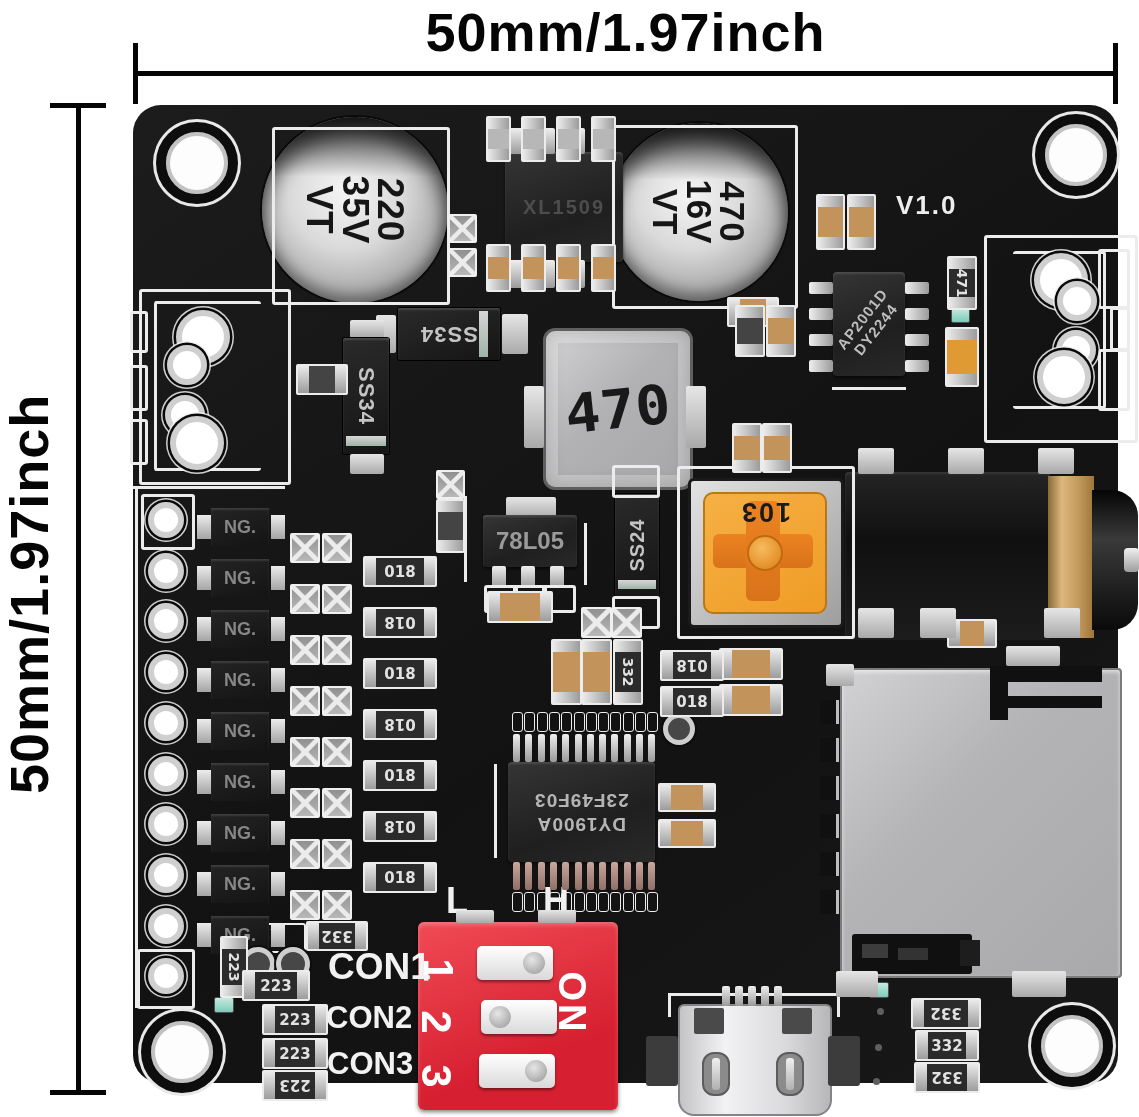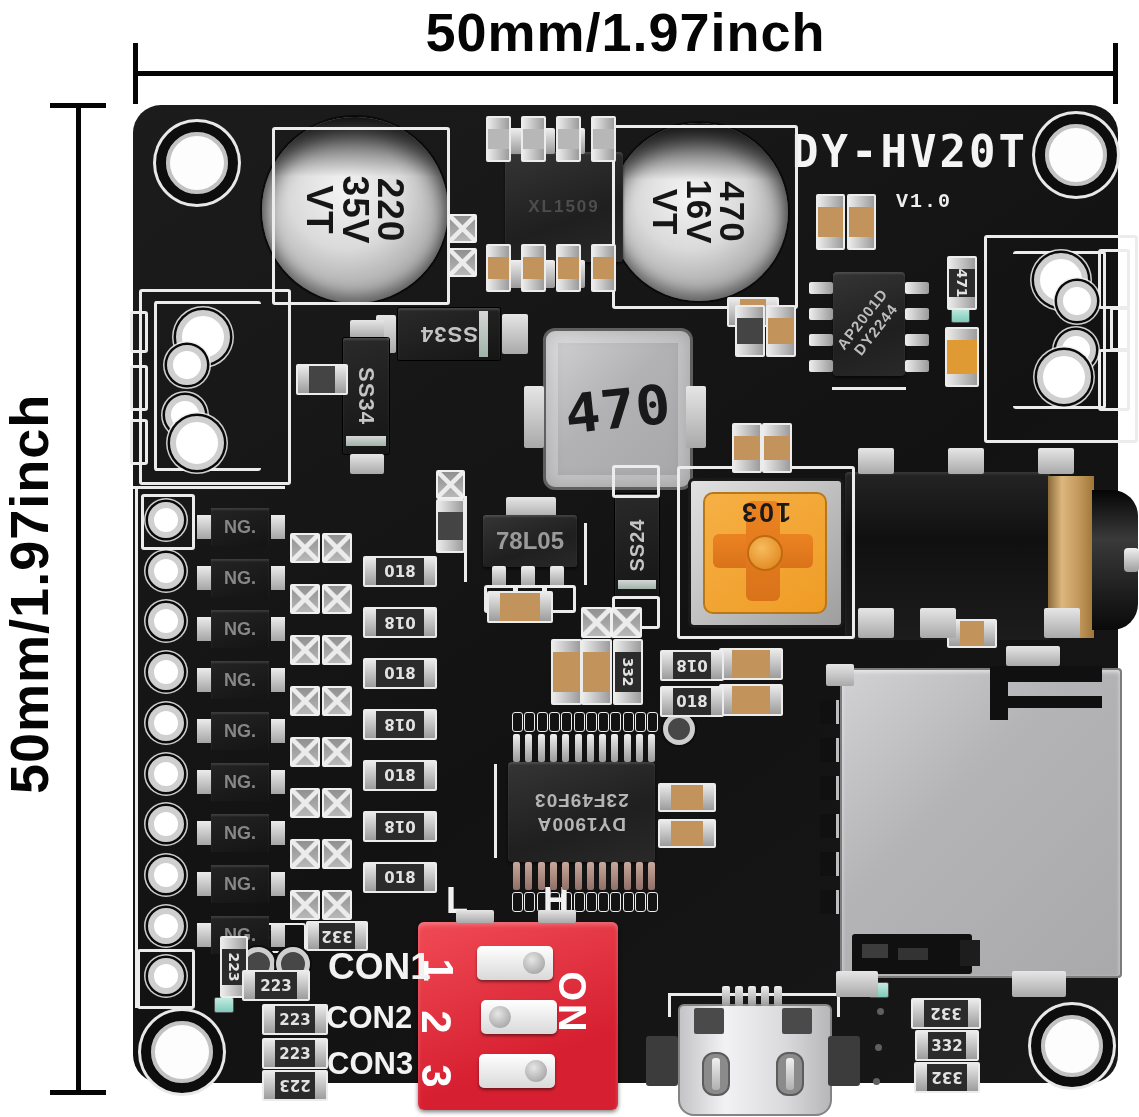--- a/index.html
+++ b/index.html
@@ -23,21 +23,21 @@
          box-shadow:0 0 0 3px #e8e8e8, inset 0 0 0 4px #c2c2c2;}
   .hhole{position:absolute;width:24px;height:24px;border-radius:50%;background:#fff;
          border:6px solid #cfcfcf;box-shadow:0 0 0 2.5px #0a0a0a,0 0 0 4px rgba(240,240,240,.85);}
   .silk{position:absolute;border:3px solid #ececec;border-radius:3px;}
   .silk.open-r{border-right:none;}
   .silk.open-l{border-left:none;}
   .silkfill{position:absolute;background:#ececec;}
   .slabel{position:absolute;color:#f2f2f2;font-weight:bold;}
 
   .title{font-size:44px;font-family:"DejaVu Sans Mono",monospace;letter-spacing:3px;color:#f4f4f4;}
-  .version{font-size:20px;font-family:Liberation Mono, monospace;letter-spacing:2px;color:#ededed;}
+  .version{font-size:26px;font-family:Liberation Sans, sans-serif;letter-spacing:2px;color:#ededed;}
 
   
   .cap{position:absolute;border-radius:50%;
        background:radial-gradient(circle at 45% 40%,#f4f4f4,#dadada 38%,#a9a9a9 68%,#6d6d6d);
        box-shadow:inset 0 16px 20px rgba(0,0,0,.55), inset 0 -8px 14px rgba(0,0,0,.35), 0 0 0 2px #0a0a0a;}
   .cap::before{content:"";position:absolute;inset:0;border-radius:50%;
        background:linear-gradient(180deg,rgba(8,8,8,.85),rgba(8,8,8,0) 32%);}
   .cap-text{position:absolute;inset:0;display:flex;flex-direction:column;align-items:center;
        justify-content:center;transform:rotate(90deg);color:#161616;font-weight:bold;
        font-size:37px;line-height:.95;letter-spacing:1px;}
@@ -147,40 +147,39 @@
   <div class="dim-line" style="left:50px;top:103px;width:56px;height:5px"></div>
   <div class="dim-line" style="left:50px;top:1090px;width:56px;height:5px"></div>
 
   <div class="board"></div>
 
   <div class="mhole" style="left:156px;top:122px"></div>
   <div class="mhole" style="left:1035px;top:114px"></div>
   <div class="mhole" style="left:141px;top:1011px"></div>
   <div class="mhole" style="left:1031px;top:1005px"></div>
 
-  <div class="slabel title" style="left:792px;top:126px">DY-HV20T</div>
   <div class="slabel version" style="left:896px;top:190px">V1.0</div>
 
   <div class="cap" style="left:262px;top:117px;width:186px;height:186px">
     <div class="cap-text">
       <span>220</span>
         <span>35V</span>
         <span>VT</span>
     </div>
   </div>
   <div class="cap" style="left:610px;top:123px;width:178px;height:178px">
     <div class="cap-text" style="font-size:35px">
       <span>470</span>
         <span>16V</span>
         <span>VT</span>
     </div>
   </div>
 
   <div class="chip" style="left:505px;top:152px;width:118px;height:110px">
-    <div class="mark" style="color:#4d4d4d;font-size:17px;letter-spacing:2px">XL1509</div>
+    <div class="mark" style="color:#4d4d4d;font-size:20px;letter-spacing:2px">XL1509</div>
   </div>
 
   <div class="chip" style="left:833px;top:272px;width:72px;height:104px">
     <div class="mark" style="font-size:15px;line-height:1.15;transform:rotate(-52deg);letter-spacing:1px">
       <div>AP2001D</div>
         <div>DY2244</div>
     </div>
   </div>
 
   <div class="inductor" style="left:543px;top:328px;width:144px;height:156px">

